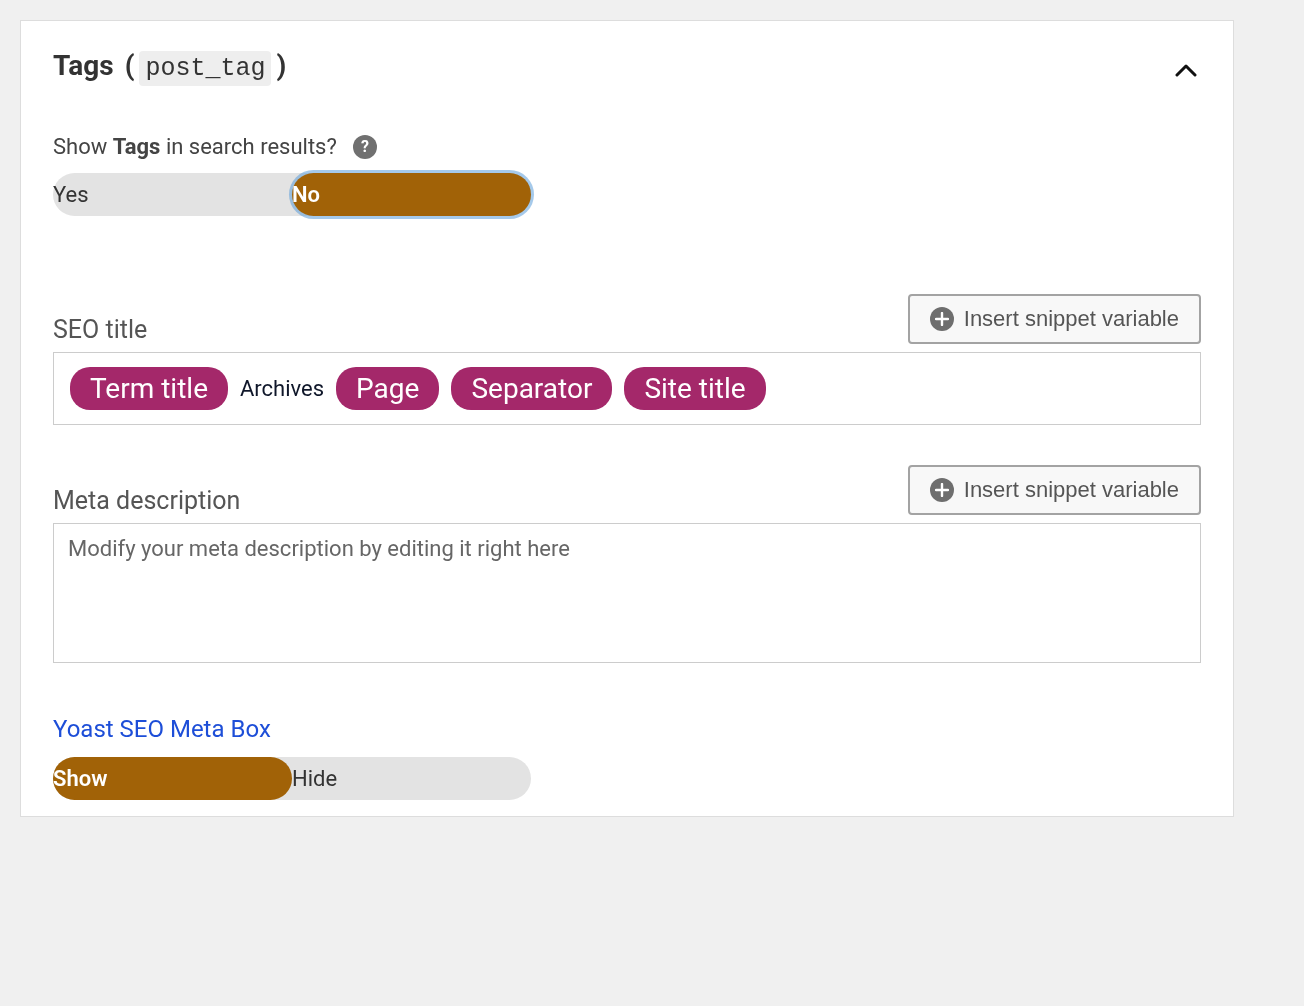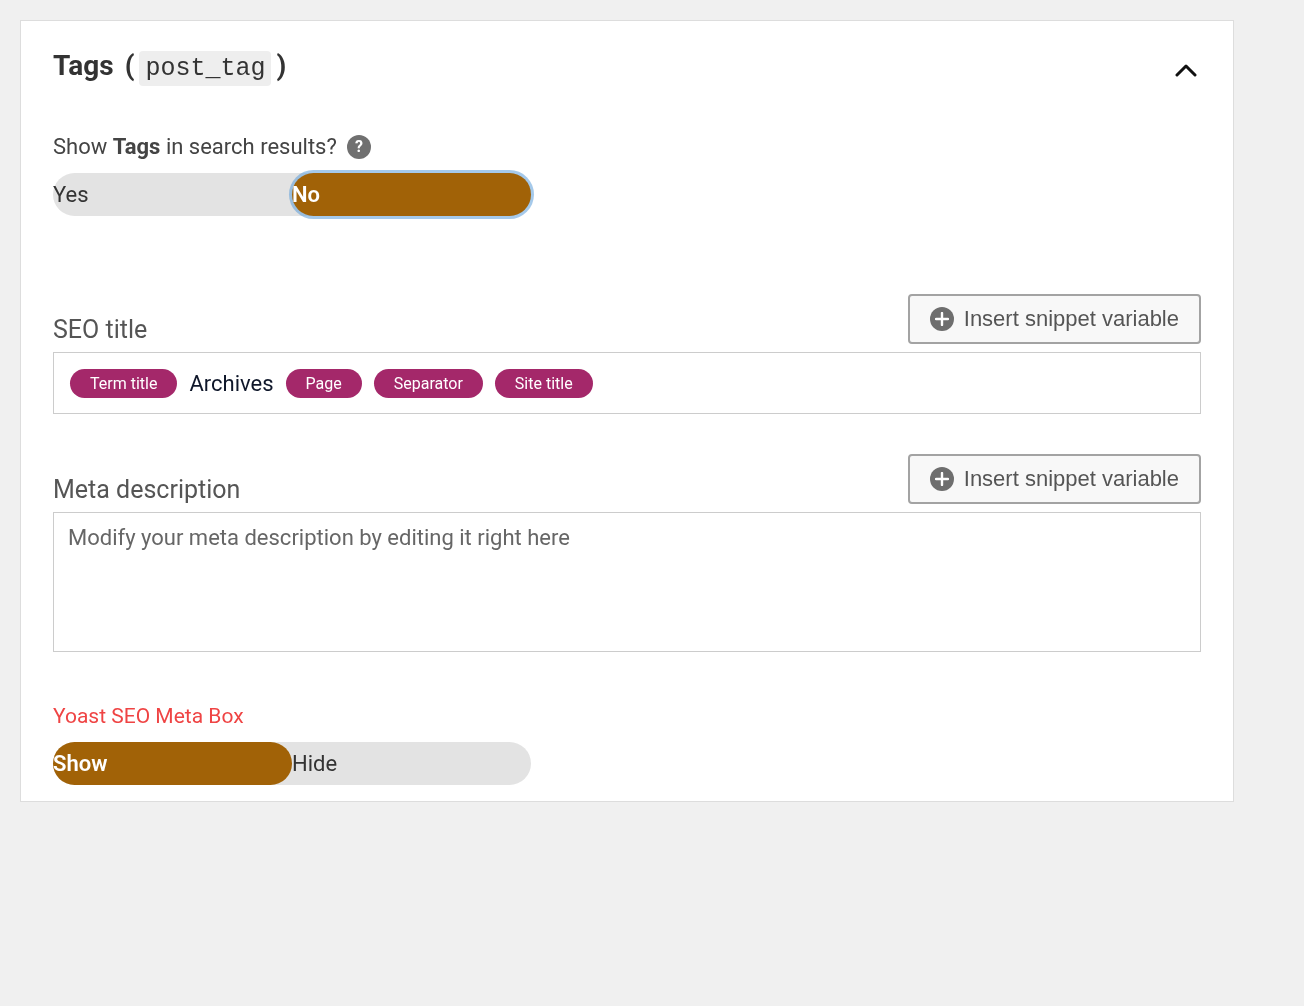--- a/index.html
+++ b/index.html
@@ -44,21 +44,21 @@
       font-size: 28px;
       font-weight: 700;
       line-height: 1;
       cursor: pointer;
       user-select: none;
       padding: 4px;
     }
     .label-row {
       display: flex;
       align-items: center;
-      gap: 10px;
+      gap: 16px;
       font-size: 22px;
       color: #444;
     }
     .label-row .bold { font-weight: 700; }
     .help-icon {
       width: 24px;
       height: 24px;
       border-radius: 50%;
       background: #707070;
       color: #fff;
@@ -138,43 +138,43 @@
       flex-wrap: wrap;
       gap: 12px;
       font-size: 22px;
       min-height: 62px;
     }
     .pill {
       background: #a4286a;
       color: #fff;
       padding: 5px 20px;
       border-radius: 20px;
-      font-size: 16px;
+      font-size: 28px;
       white-space: nowrap;
       cursor: default;
     }
     .plain-token {
       font-size: 22px;
       color: #0f172a;
     }
     .meta-textarea {
       border: 1px solid #ccc;
       width: 100%;
       min-height: 140px;
       padding: 12px 14px;
       font-size: 22px;
       color: #666;
       font-family: inherit;
       resize: none;
     }
     .meta-textarea::placeholder { color: #666; }
     .metabox-section { margin-top: 48px; }
     .metabox-label {
-      font-size: 21px;
-      color: #ef4444;
+      font-size: 24px;
+      color: #1d4ed8;
       margin-bottom: 12px;
     }
   </style>
 </head>
 <body>
 
 <div class="panel">
 
   <div class="panel-header">
     <div class="panel-title">

